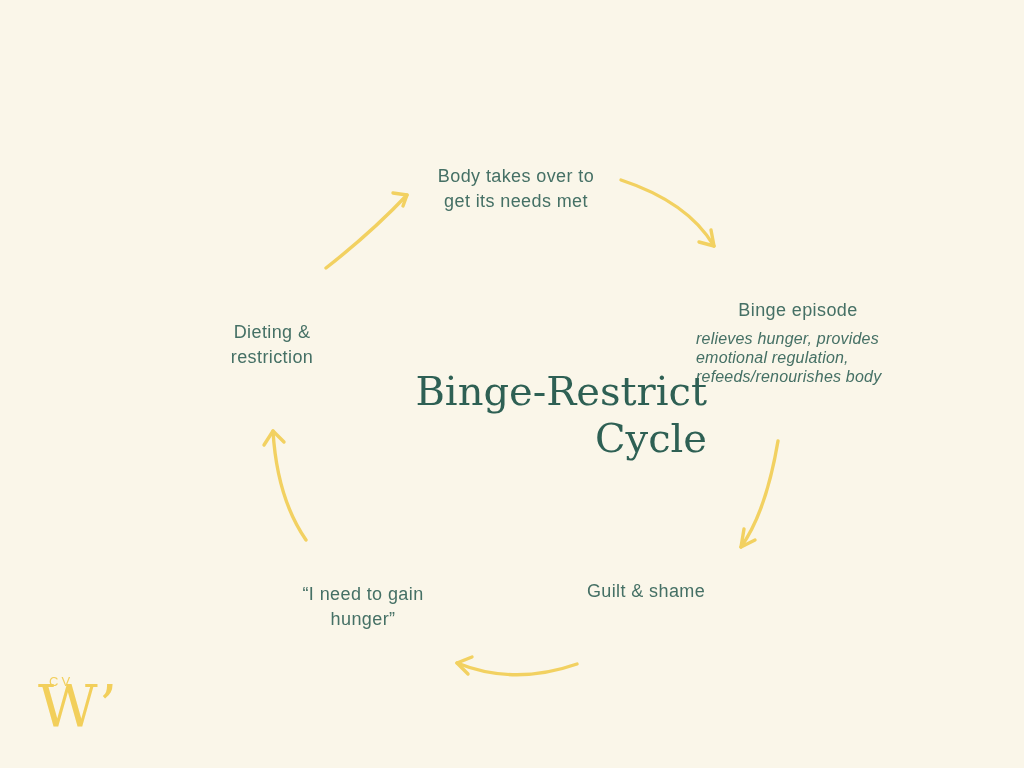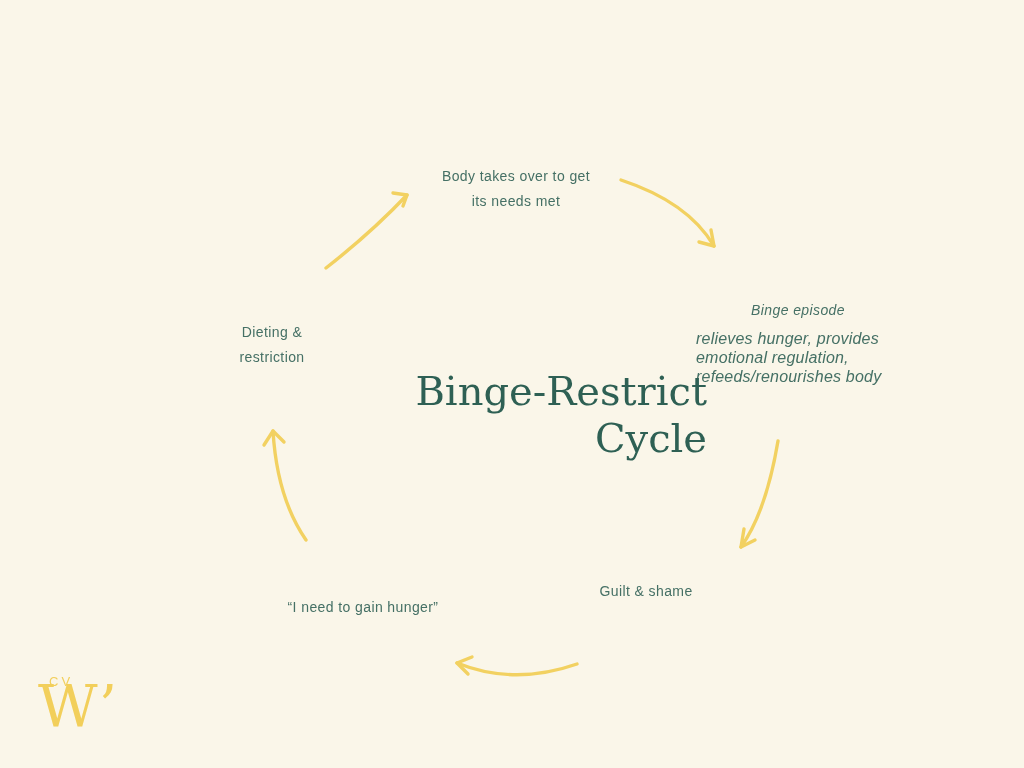--- a/index.html
+++ b/index.html
@@ -8,26 +8,26 @@
     width:1024px; height:768px;
     background:#faf6e9;
     overflow:hidden;
     font-family:"Liberation Sans", sans-serif;
   }
   .node {
     position:absolute;
     transform:translate(-50%,-50%);
     text-align:center;
     color:#457065;
-    font-size:14px;
+    font-size:18px;
     letter-spacing:0.4px;
     line-height:25px;
   }
   .node-body      { left:516px; top:189px; width:160px; }
-  .node-binge     { left:798px; top:310px; width:220px;font-style:italic; }
+  .node-binge     { left:798px; top:310px; width:220px; }
   .node-guilt     { left:646px; top:591px; width:230px; }
   .node-control   { left:363px; top:607px; width:160px; }
   .node-dieting   { left:272px; top:345px; width:120px; }
   .sublabel {
     position:absolute;
     left:798px; top:357px;
     transform:translate(-50%,-50%);
     width:204px;
     color:#457065;
     font-style:italic;

